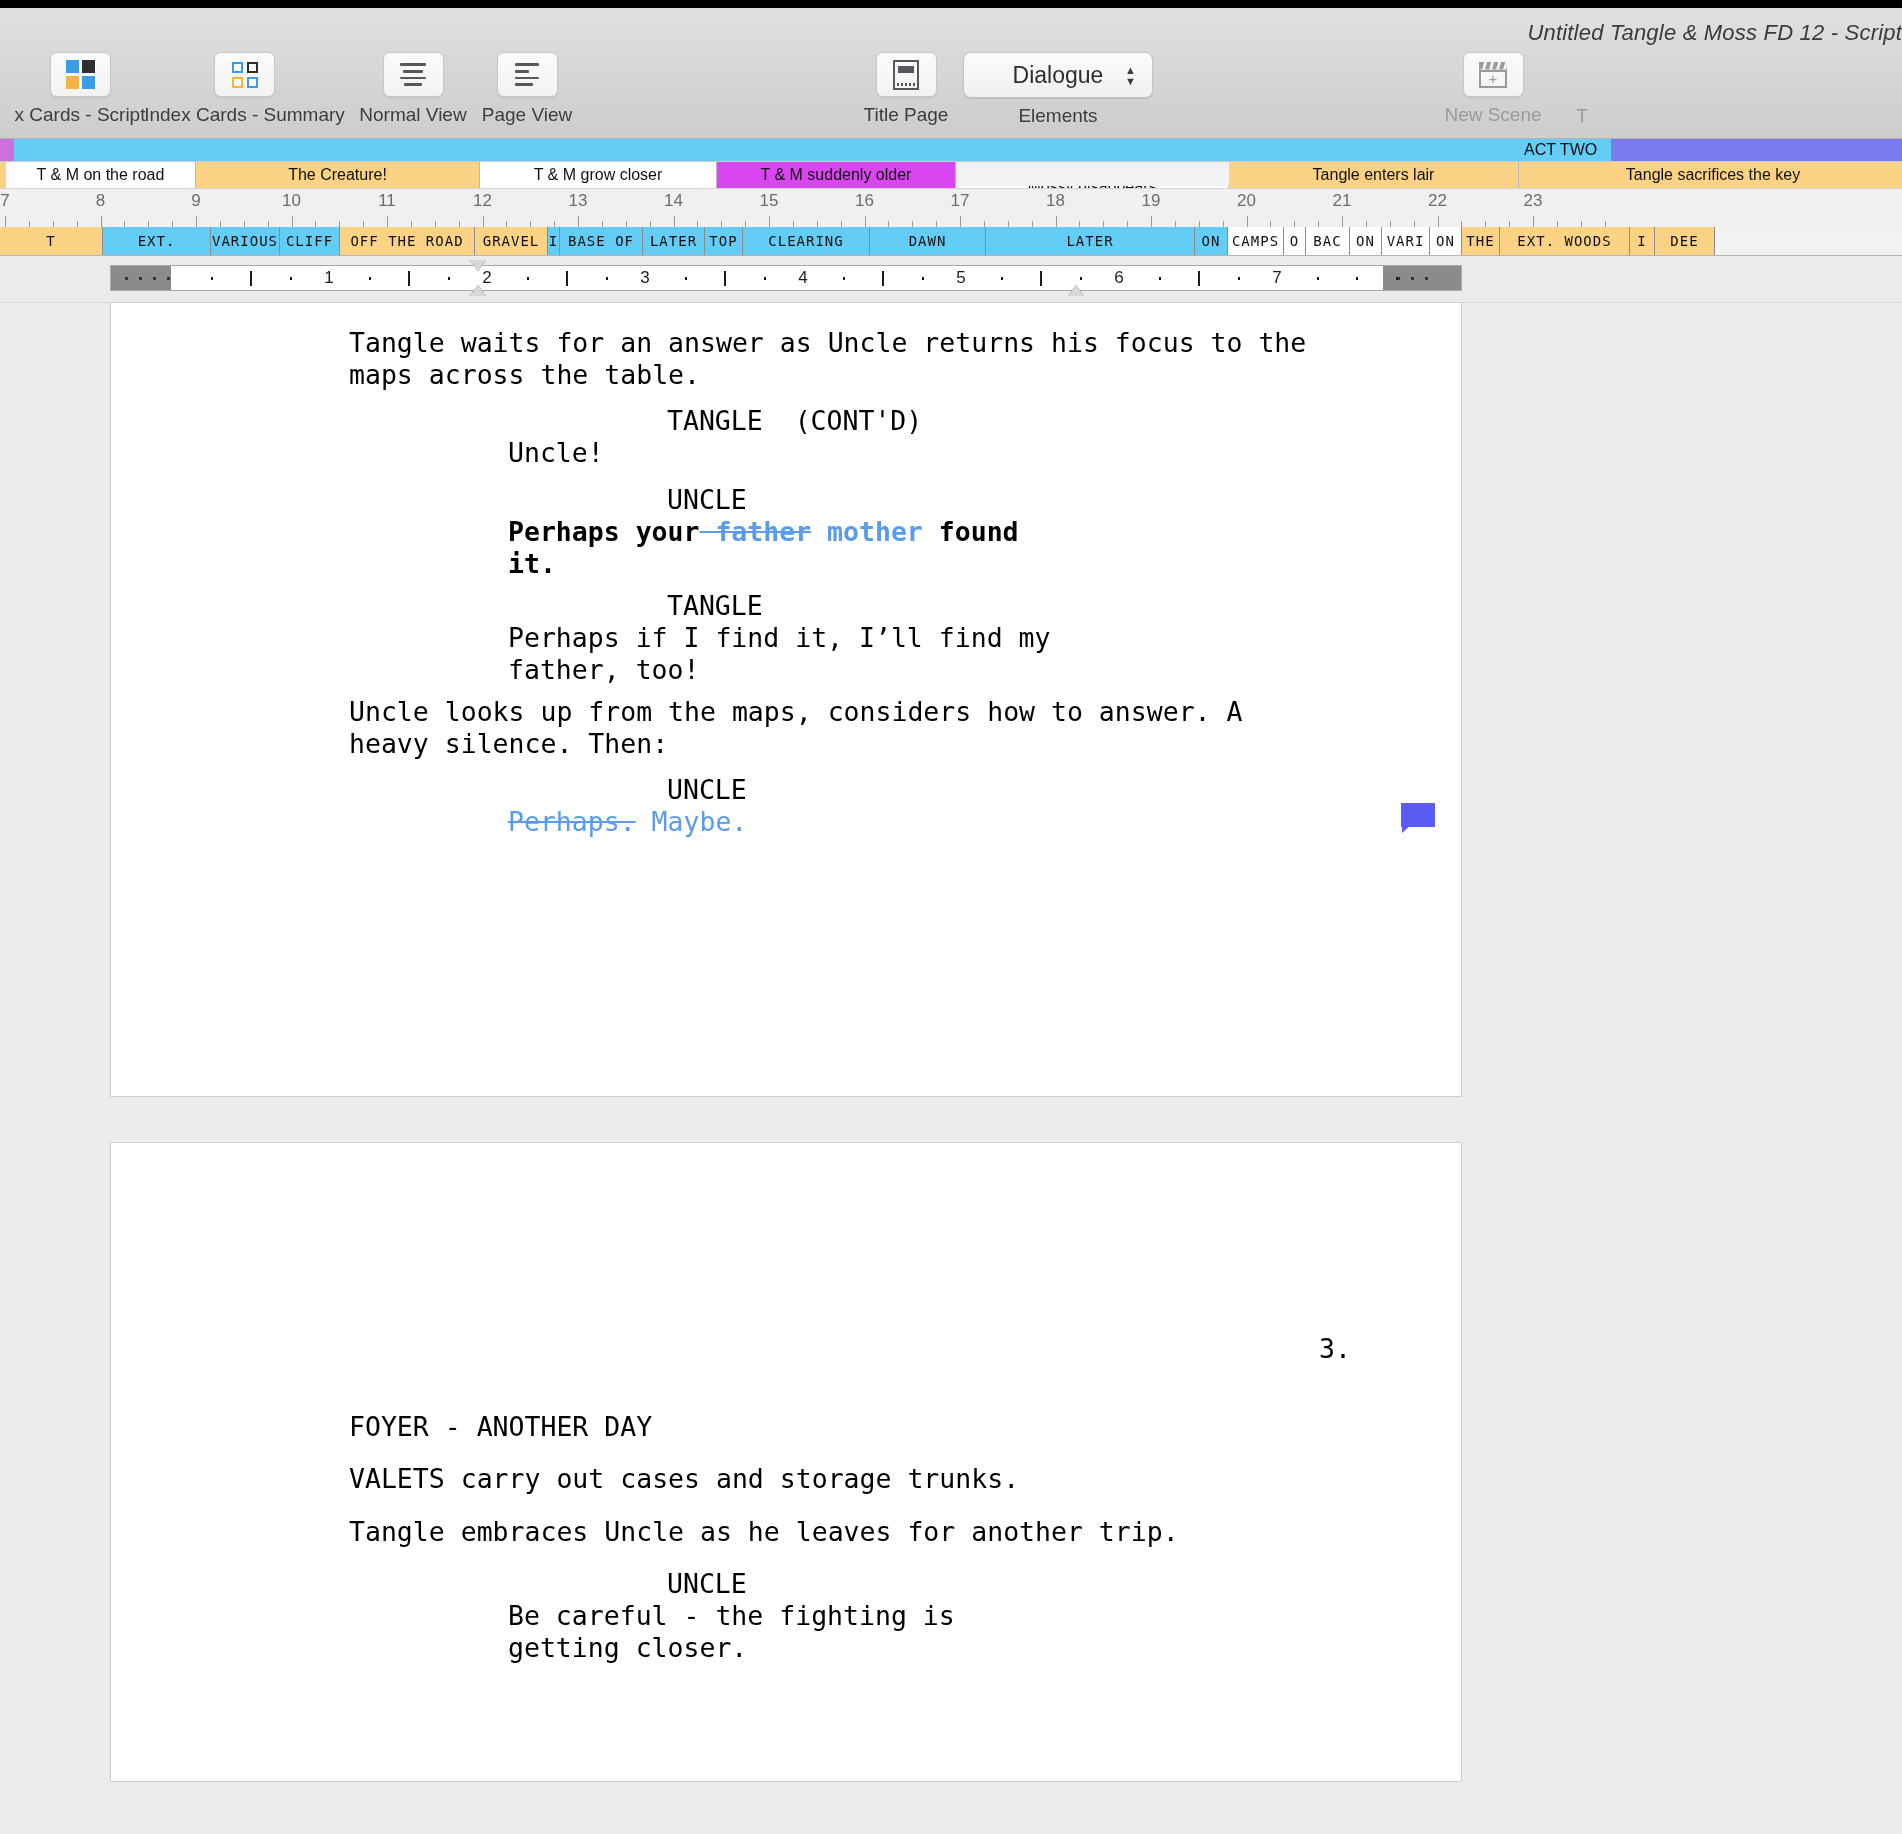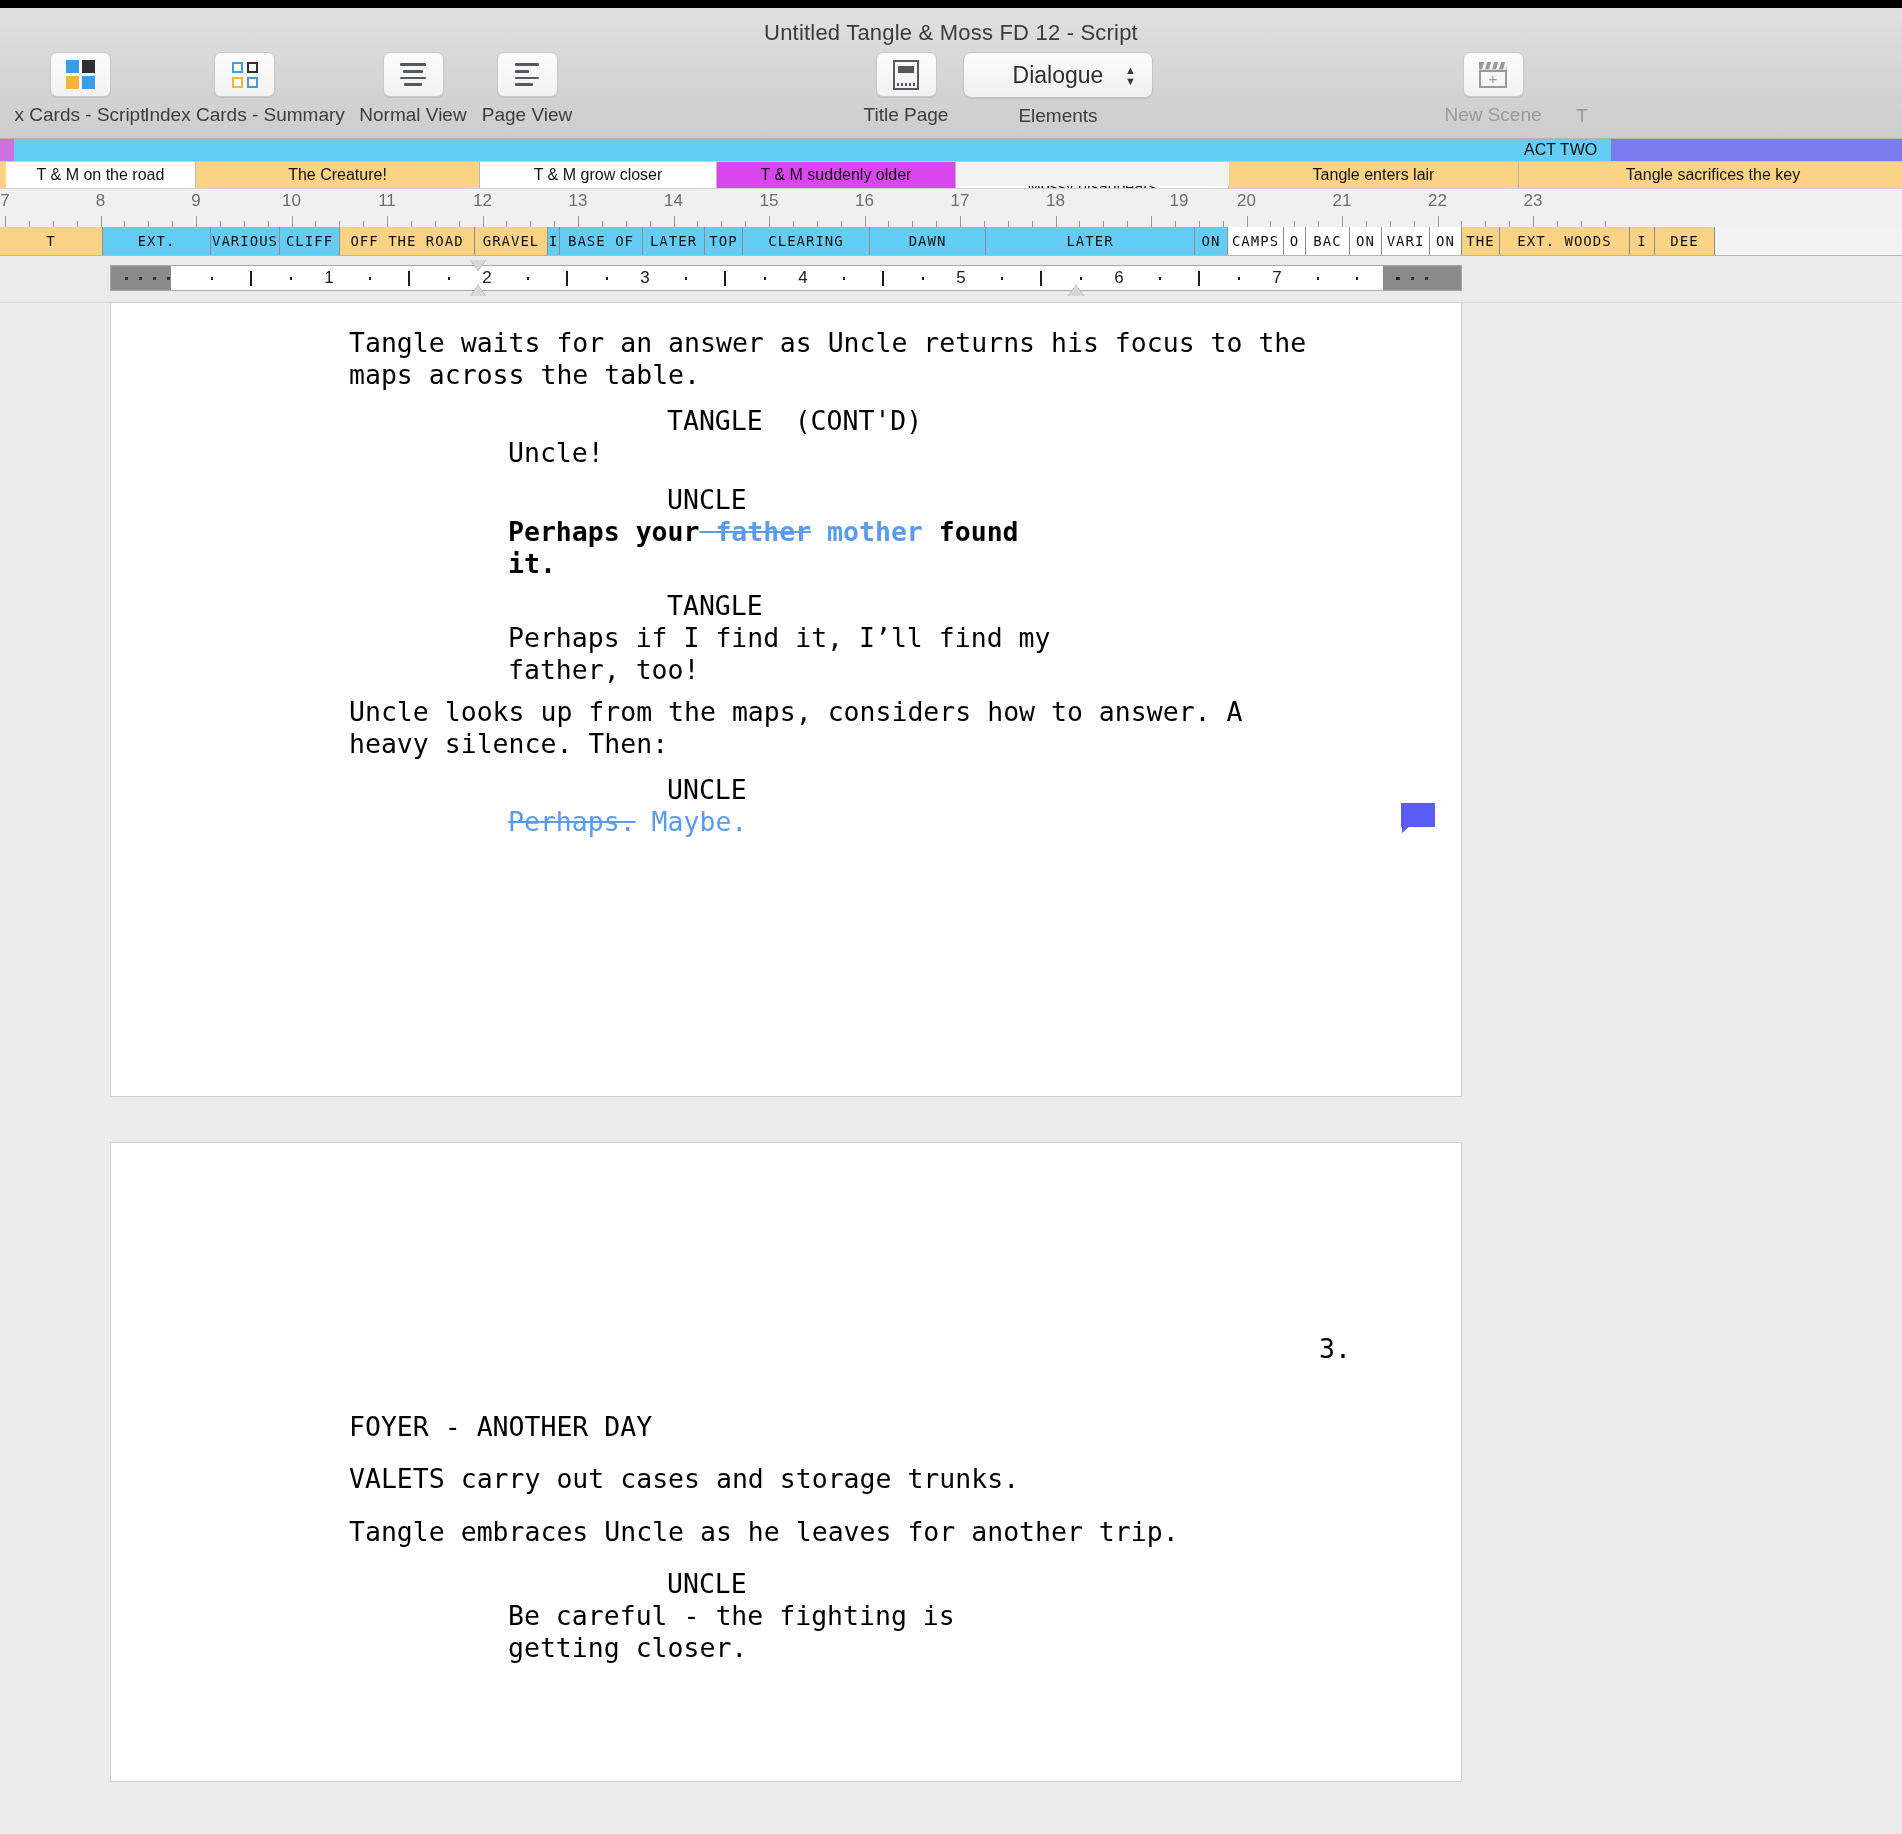--- a/index.html
+++ b/index.html
@@ -13,22 +13,22 @@
   .topstrip{height:8px;background:#000;width:100%;}
 
   
   .toolbar{
     position:relative;height:131px;width:100%;
     background:linear-gradient(to bottom,#e0e0e0 0%,#d4d4d4 60%,#cdcdcd 100%);
     border-bottom:1px solid #b4b4b4;
     box-sizing:border-box;
   }
   .win-title{
-    position:absolute;top:12px;left:0;right:0;text-align:center;
-    font-size:22px;color:#3b3b3b;letter-spacing:0.2px;
+    position:absolute;top:12px;left:0;right:0;text-align:right;
+    font-size:22px;color:#3b3b3b;letter-spacing:0.2px;font-style:italic;
   }
   .tb-items{position:absolute;top:44px;left:0;right:0;height:86px;}
   .tb-item{
     position:absolute;top:0;text-align:center;
     display:flex;flex-direction:column;align-items:center;
   }
   .tb-btn{
     width:61px;height:45px;border-radius:7px;
     background:linear-gradient(to bottom,#fbfbfb,#f2f2f2);
     border:1px solid #c8c8c8;
@@ -344,21 +344,21 @@
       <div class="pg-num" style="left: 960px;">17</div>
       <div class="pg-tick" style="left: 960px; height: 11px;"></div>
       <div class="pg-tick" style="left: 983.875px; height: 6px;"></div>
       <div class="pg-tick" style="left: 1007.75px; height: 6px;"></div>
       <div class="pg-tick" style="left: 1031.62px; height: 6px;"></div>
       <div class="pg-num" style="left: 1055.5px;">18</div>
       <div class="pg-tick" style="left: 1055.5px; height: 11px;"></div>
       <div class="pg-tick" style="left: 1079.38px; height: 6px;"></div>
       <div class="pg-tick" style="left: 1103.25px; height: 6px;"></div>
       <div class="pg-tick" style="left: 1127.12px; height: 6px;"></div>
-      <div class="pg-num" style="left: 1151px; margin-left: 28px;">19</div>
+      <div class="pg-num" style="left: 1151px;">19</div>
       <div class="pg-tick" style="left: 1151px; height: 11px;"></div>
       <div class="pg-tick" style="left: 1174.88px; height: 6px;"></div>
       <div class="pg-tick" style="left: 1198.75px; height: 6px;"></div>
       <div class="pg-tick" style="left: 1222.62px; height: 6px;"></div>
       <div class="pg-num" style="left: 1246.5px;">20</div>
       <div class="pg-tick" style="left: 1246.5px; height: 11px;"></div>
       <div class="pg-tick" style="left: 1270.38px; height: 6px;"></div>
       <div class="pg-tick" style="left: 1294.25px; height: 6px;"></div>
       <div class="pg-tick" style="left: 1318.12px; height: 6px;"></div>
       <div class="pg-num" style="left: 1342px;">21</div>

